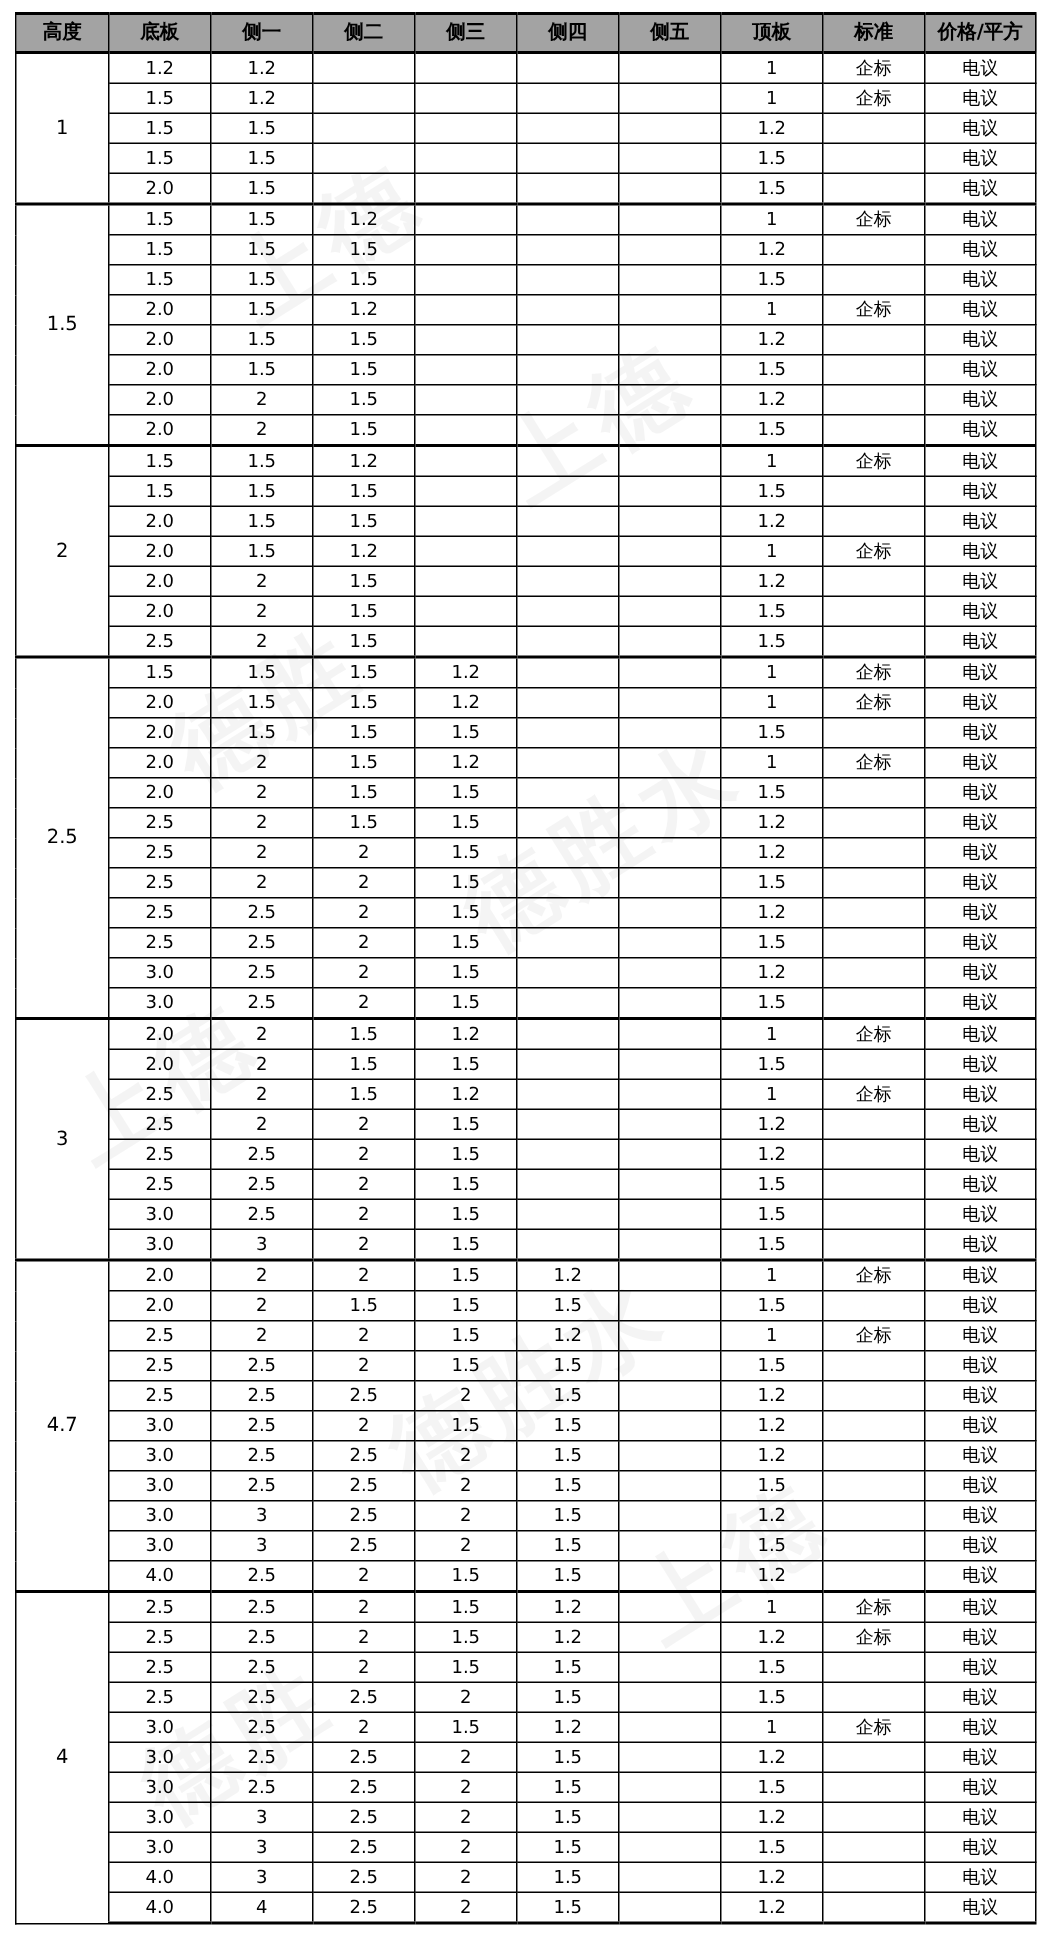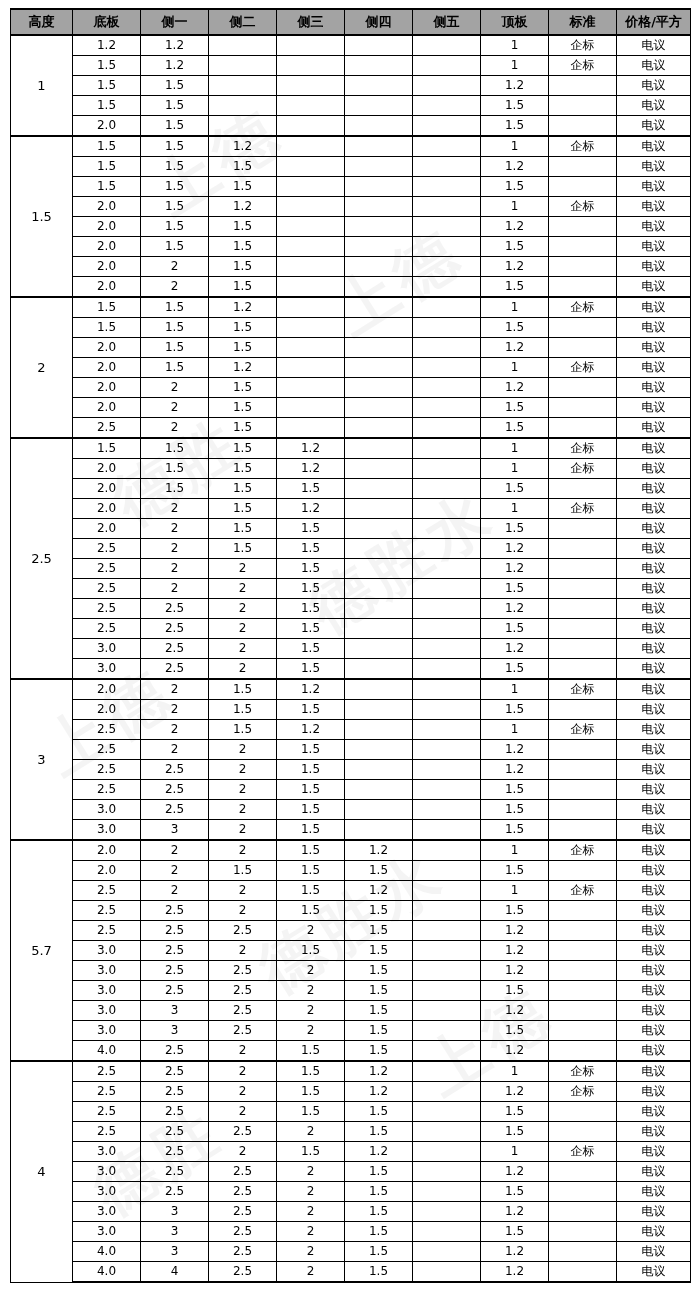--- a/index.html
+++ b/index.html
@@ -572,21 +572,21 @@
           <td class="num">3</td>
           <td class="num">2</td>
           <td class="num">1.5</td>
           <td class="num"></td>
           <td class="num"></td>
           <td class="num">1.5</td>
           <td class="cjk"></td>
           <td class="cjk col-last">电议</td>
         </tr>
         <tr class="group-start">
-          <td class="height-cell num col-first" rowspan="11">5.7</td>
+          <td class="height-cell num col-first" rowspan="11">4.7</td>
           <td class="num">2.0</td>
           <td class="num">2</td>
           <td class="num">2</td>
           <td class="num">1.5</td>
           <td class="num">1.2</td>
           <td class="num"></td>
           <td class="num">1</td>
           <td class="cjk">企标</td>
           <td class="cjk col-last">电议</td>
         </tr>

